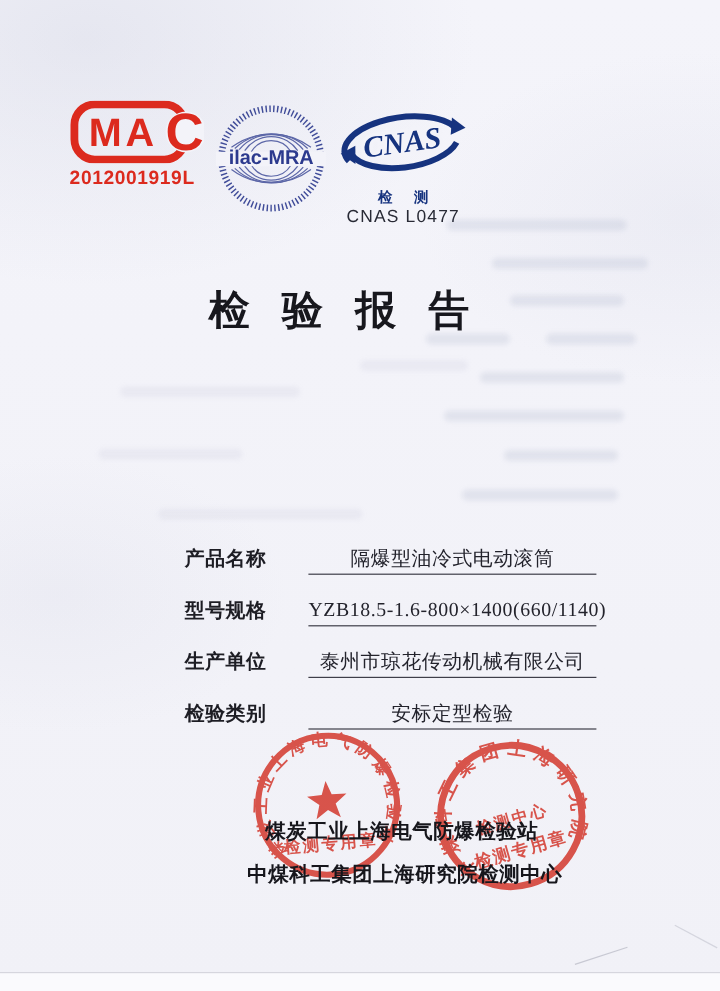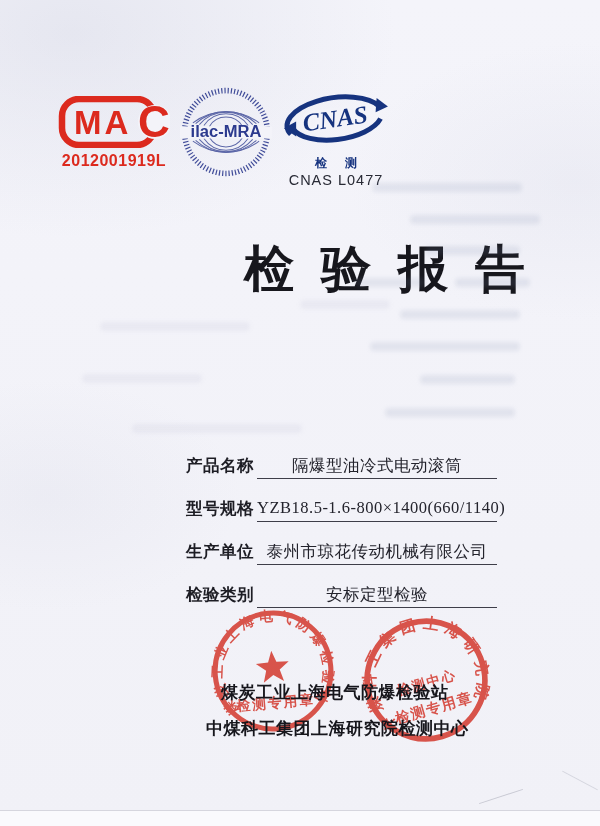--- a/index.html
+++ b/index.html
@@ -10,46 +10,46 @@
   }
   .paper{
     position:relative;width:600px;height:826px;overflow:hidden;
     background:
       radial-gradient(120% 55% at 12% 4%, rgba(203,206,222,.35), rgba(203,206,222,0) 45%),
       radial-gradient(90% 40% at 96% 22%, rgba(208,210,226,.22), rgba(208,210,226,0) 42%),
       radial-gradient(80% 35% at 8% 60%, rgba(206,208,224,.18), rgba(206,208,224,0) 40%),
       linear-gradient(#f4f4fa, #f1f1f7);
   }
   
-  .cma-wrap{position:absolute;left:58px;top:96px;width:112px;text-align:center;}
+  .cma-wrap{position:absolute;left:58px;top:84px;width:112px;}
   .cma-svg{display:block;color:var(--cma_red);}
   .cma-cert{margin-top:4px;font-size:16px;font-weight:bold;letter-spacing:.5px;color:var(--cma_red);}
   .ilac-svg{position:absolute;left:180px;top:86px;color:var(--ilac_navy);}
   .cnas-wrap{position:absolute;left:283px;top:88px;width:106px;text-align:center;color:var(--cnas_navy);}
   .cnas-cn{font-size:12px;font-weight:bold;letter-spacing:18px;padding-left:18px;margin-top:1px;}
   .cnas-code{font-size:14.5px;letter-spacing:1px;color:#282a35;font-weight:500;margin-top:0px;text-align:center;}
   .halo{stroke:#f3f3f9;stroke-width:6px;}
   .report-no{
     position:absolute;left:424px;top:93px;font-family:"Liberation Serif",serif;
     font-size:17px;color:#23232b;letter-spacing:1px;
   }
   
   .title{
-    position:absolute;left:0;top:236px;width:552px;margin:0;text-align:right;
-    font-size:50px;font-weight:bold;color:#17171d;letter-spacing:27px;text-indent:40px;
+    position:absolute;left:0;top:236px;width:552px;margin:0;text-align:center;
+    font-size:34px;font-weight:bold;color:#17171d;letter-spacing:27px;text-indent:40px;
     font-family:"Liberation Sans",sans-serif;
   }
   
   .smudge{position:absolute;height:9px;border-radius:5px;background:rgba(122,132,172,.14);filter:blur(2px);}
   .smudge.light{background:rgba(122,132,172,.08);}
   
   .form{position:absolute;left:152px;top:448px;width:320px;}
   .frow{position:relative;height:43px;}
   .flabel{
-    position:absolute;left:2px;top:7px;font-size:16.5px;font-weight:bold;color:#1d1d24;letter-spacing:.5px;margin-left:32px;
+    position:absolute;left:2px;top:7px;font-size:16.5px;font-weight:bold;color:#1d1d24;letter-spacing:.5px;
   }
   .fline{
     position:absolute;left:73px;top:0;width:240px;height:30px;
     border-bottom:1.5px solid #3e3e49;text-align:center;margin-left:32px;
   }
   .fvalue{
     display:inline-block;padding-top:7px;font-size:16.5px;color:#23232c;
     font-family:"Liberation Serif",serif;letter-spacing:.5px;white-space:nowrap;
   }
   

